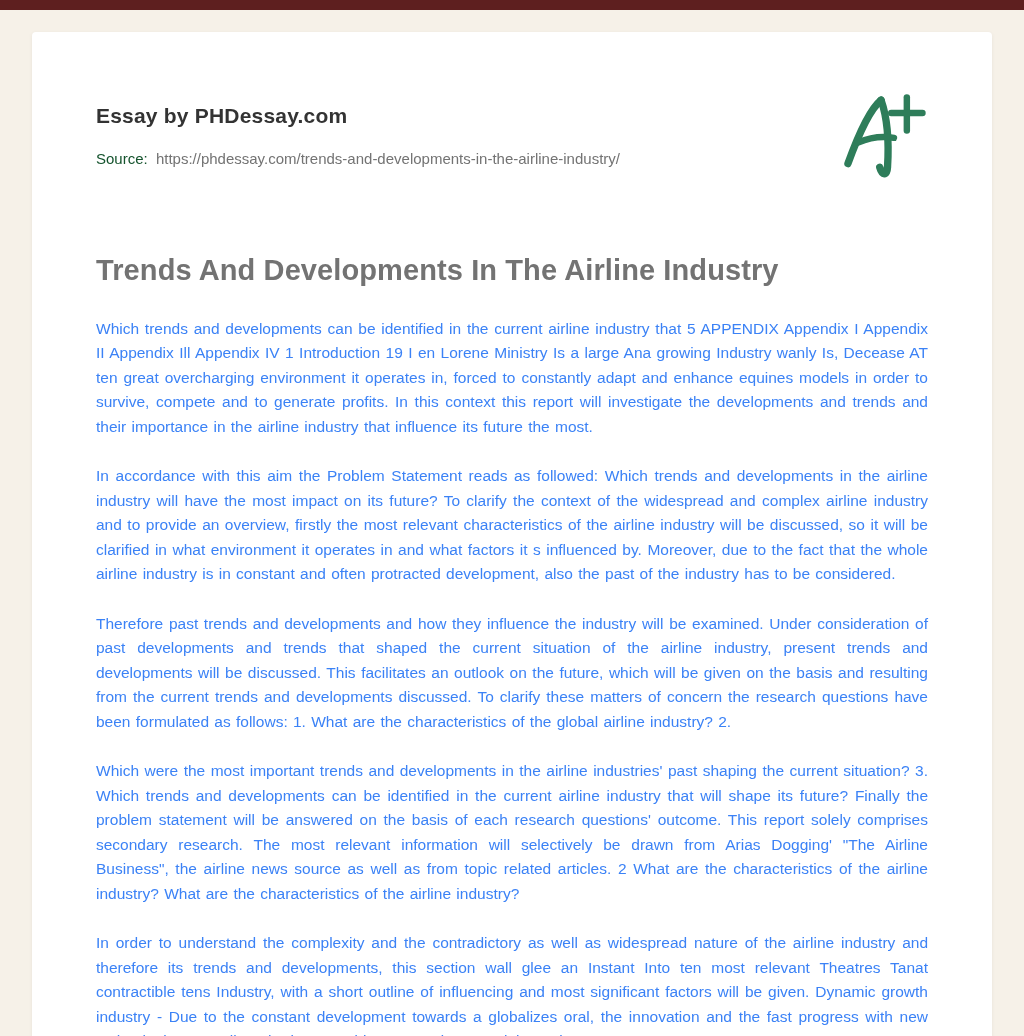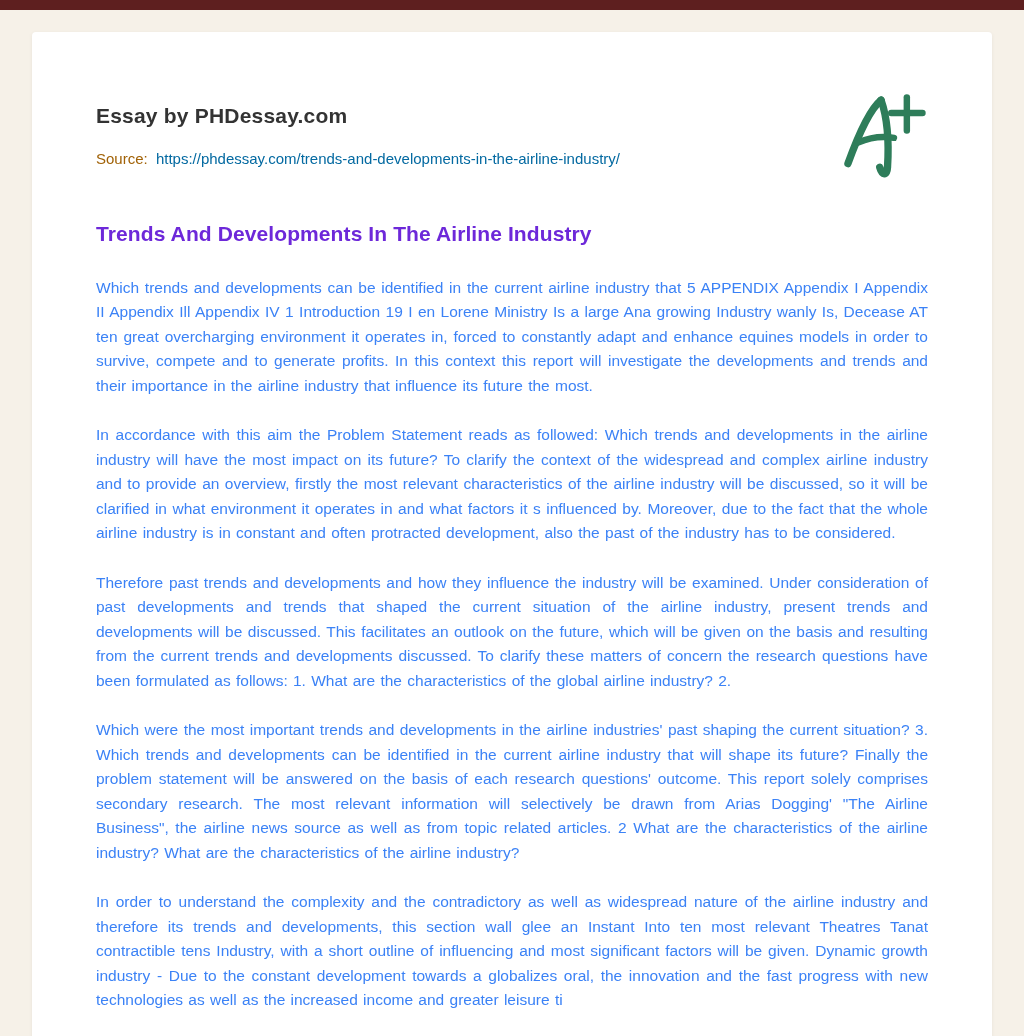--- a/index.html
+++ b/index.html
@@ -34,37 +34,37 @@
   .header-title {
     font-size: 21px;
     font-weight: 700;
     color: #333333;
     letter-spacing: 0.2px;
   }
   .source-line {
     margin-top: 22px;
     font-size: 15px;
   }
-  .source-label { color: #a16207; text-align: right; }
+  .source-label { color: #14532d; text-align: right; }
   .source-link {
-    color: #0369a1;
+    color: #737373;
     text-decoration: none;
     margin-left: 4px;
     cursor: pointer;
   }
   .logo {
     width: 92px;
     height: 92px;
     flex: 0 0 auto;
   }
   .page-title {
-    margin-top: 40px;
-    font-size: 21px;
+    margin-top: 72px;
+    font-size: 29px;
     font-weight: 700;
-    color: #6d28d9;
+    color: #737373;
     letter-spacing: 0.1px;
   }
   .article-body {
     margin-top: 30px;
   }
   .article-body p {
     font-size: 15.5px;
     line-height: 1.58;
     color: #3b82f6;
     text-align: justify;

